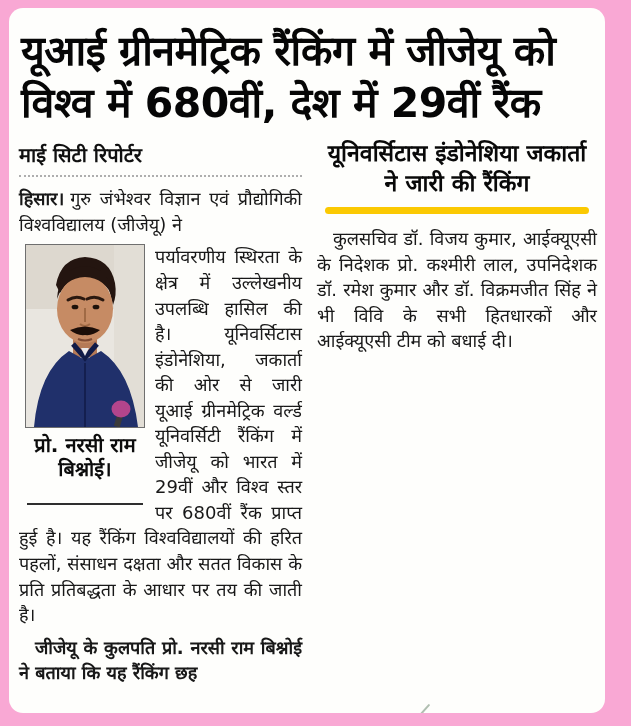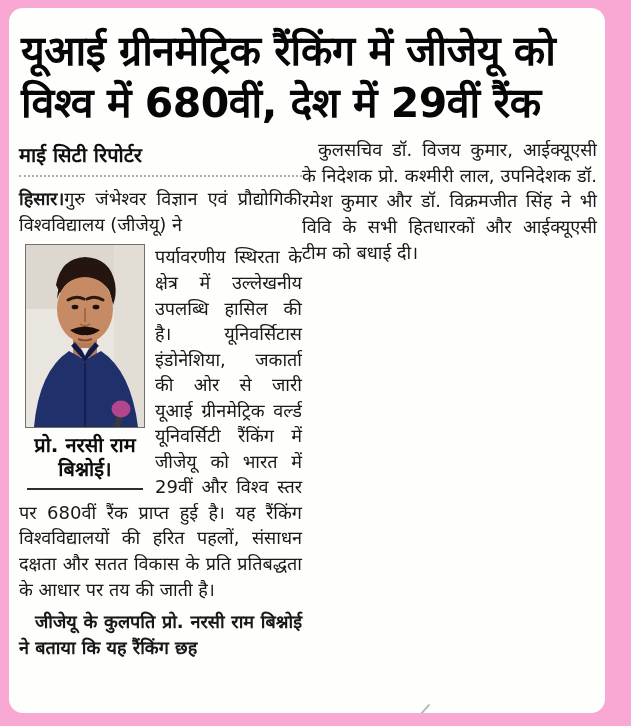--- a/index.html
+++ b/index.html
@@ -28,20 +28,21 @@
   .headline {
     margin: 6px 2px 8px 2px;
     font-size: 41px;
     font-weight: 700;
     line-height: 1.26;
     color: #060606;
     letter-spacing: -0.5px;
   }
   .content {
     display: flex;
+    gap: 15px;
   }
   .col-left { flex: 0 0 283px; width: 283px; min-width: 0; }
   .col-right { flex: 1 1 auto; min-width: 0; }
 
   .byline {
     font-size: 20px;
     font-weight: 700;
     color: #101010;
     padding: 4px 0 7px 0;
   }
@@ -52,42 +53,42 @@
 
   .body-text {
     font-size: 18px;
     line-height: 1.42;
     text-align: justify;
     color: #181818;
     margin: 0 0 7px 0;
   }
   .indent { text-indent: 16px; }
   .clear-left { clear: left; font-weight: bold; }
-  .lead { font-weight: 700; margin-right: 0; }
+  .lead { font-weight: 700; margin-right: 6px; }
 
   .photo-box {
     float: left;
     width: 120px;
     margin: 5px 10px 2px 6px;
   }
   .photo {
     width: 118px; height: 182px;
     border: 1px solid #6f6f6f;
     background: #e9e6e0;
     box-sizing: content-box;
     overflow: hidden;
   }
   .photo svg { display: block; }
   .photo-caption {
     font-size: 20px;
     font-weight: 700;
     text-align: center;
     line-height: 1.18;
     color: #0c0c0c;
-    padding: 6px 0 6px 0;
+    padding: 6px 0 21px 0;
   }
   .caption-rule {
     border-top: 2px solid #2e2e2e;
     margin: 0 2px;
   }
 
   .subhead-box {
     text-align: center;
     margin: 2px 0 12px 0;
   }
@@ -161,20 +162,24 @@
             <figcaption class="photo-caption">प्रो. नरसी राम बिश्नोई।</figcaption>
             <div class="caption-rule"></div>
           </figure>
           <p class="body-text">पर्यावरणीय स्थिरता के क्षेत्र में उल्लेखनीय उपलब्धि हासिल की है। यूनिवर्सिटास इंडोनेशिया, जकार्ता की ओर से जारी यूआई ग्रीनमेट्रिक वर्ल्ड यूनिवर्सिटी रैंकिंग में जीजेयू को भारत में 29वीं और विश्व स्तर पर 680वीं रैंक प्राप्त हुई है। यह रैंकिंग विश्वविद्यालयों की हरित पहलों, संसाधन दक्षता और सतत विकास के प्रति प्रतिबद्धता के आधार पर तय की जाती है।</p>
         </div>
 
         <p class="body-text indent clear-left">जीजेयू के कुलपति प्रो. नरसी राम बिश्नोई ने बताया कि यह रैंकिंग छह</p>
       </div>
 
       <div class="col-right">
+        <div class="subhead-box">
+          <div class="subhead">यूनिवर्सिटास इंडोनेशिया जकार्ता ने जारी की रैंकिंग</div>
+          <div class="yellow-rule"></div>
+        </div>
         <p class="body-text indent">कुलसचिव डॉ. विजय कुमार, आईक्यूएसी के निदेशक प्रो. कश्मीरी लाल, उपनिदेशक डॉ. रमेश कुमार और डॉ. विक्रमजीत सिंह ने भी विवि के सभी हितधारकों और आईक्यूएसी टीम को बधाई दी।</p>
       </div>
 
     </div>
 
     <div class="watermark-mark"></div>
   </div>
 </div>
 
 </body></html>

